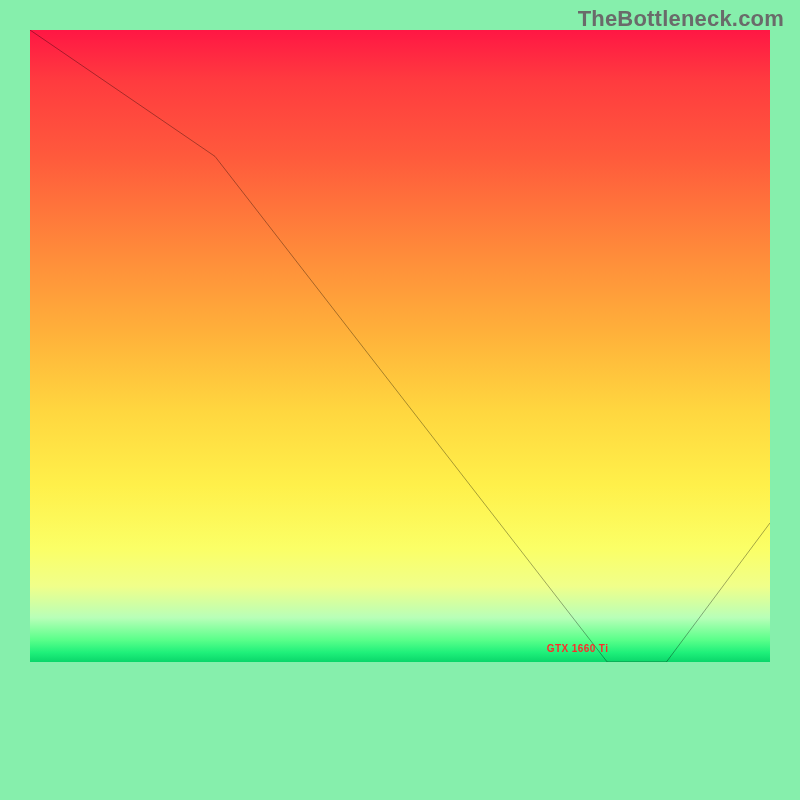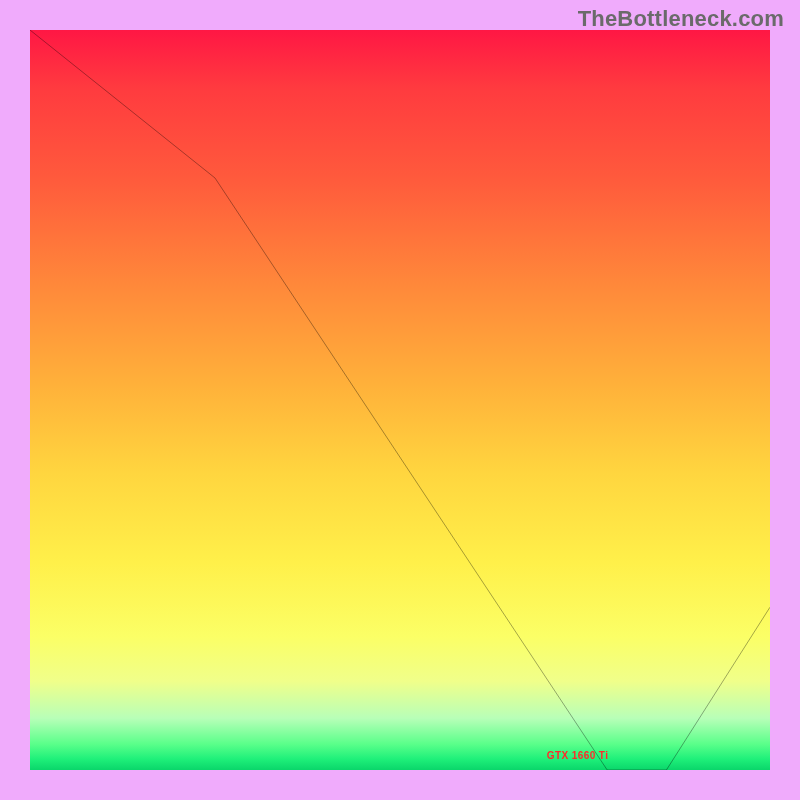--- a/index.html
+++ b/index.html
@@ -1,38 +1,38 @@
 <!DOCTYPE html>
 <html><head>
 <meta charset="utf-8">
 <style>
   * { margin: 0; padding: 0; box-sizing: border-box; }
   html, body { width: 800px; height: 800px; background: #000; overflow: hidden; }
   .frame {
     position: relative;
     width: 800px;
     height: 800px;
-    background: #f0abfc;
+    background: #86efac;
   }
   .watermark {
     position: absolute;
     top: 6px;
     right: 16px;
     font-family: Arial, Helvetica, sans-serif;
     font-size: 22px;
     font-weight: 600;
     color: #6a6a6a;
     letter-spacing: 0.2px;
   }
   .plot {
     position: absolute;
     left: 30px;
     top: 30px;
     width: 740px;
-    height: 740px;
+    height: 632px;
     background: linear-gradient(
       to bottom,
       #ff1744 0%,
       #ff3b3f 8%,
       #ff5a3c 20%,
       #ff8a3a 35%,
       #ffb13a 48%,
       #ffd63f 60%,
       #fff04a 72%,
       #fbff66 82%,

